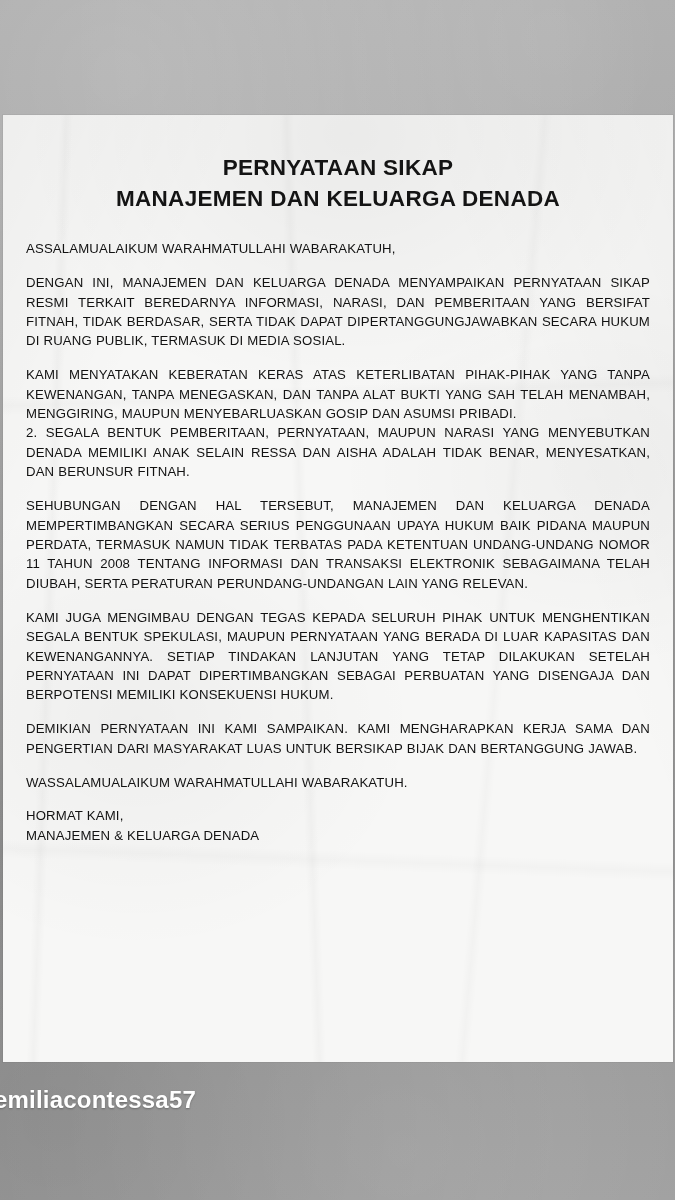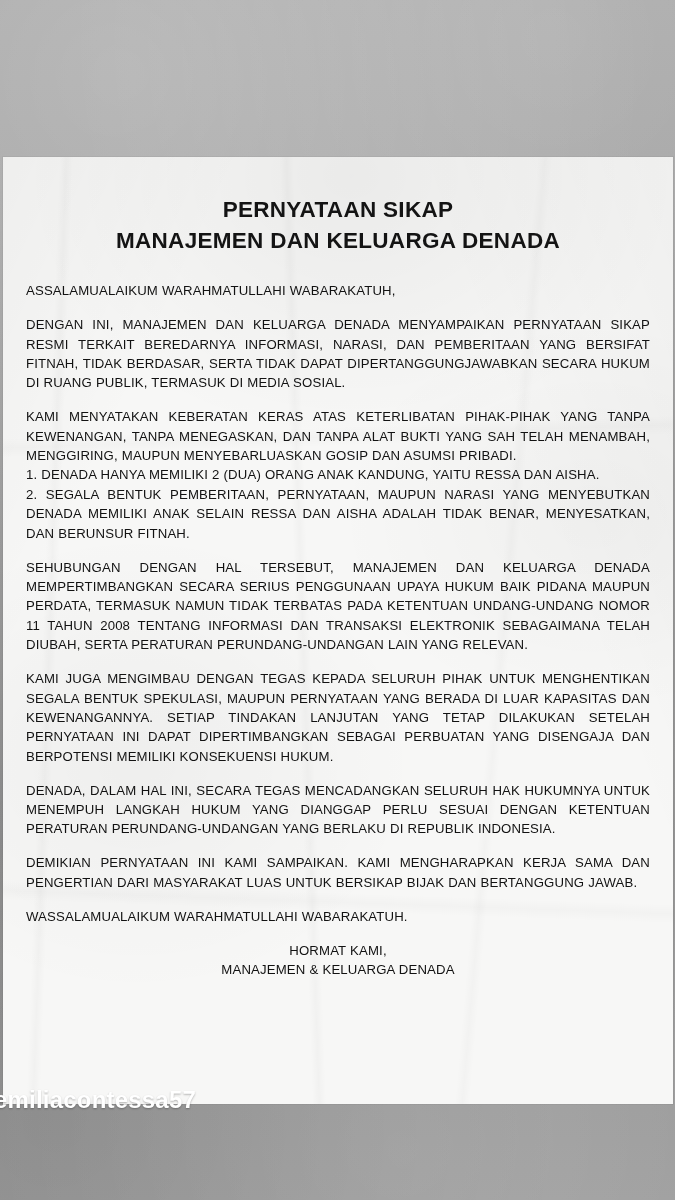--- a/index.html
+++ b/index.html
@@ -47,21 +47,20 @@
     width: 670px;
     height: 947px;
     background:
       linear-gradient(115deg, rgba(0,0,0,.035) 0%, rgba(0,0,0,0) 22%),
       linear-gradient(250deg, rgba(0,0,0,.030) 0%, rgba(0,0,0,0) 26%),
       radial-gradient(ellipse 70% 40% at 52% 2%, rgba(0,0,0,.05), rgba(0,0,0,0) 70%),
       radial-gradient(ellipse 60% 35% at 20% 64%, rgba(0,0,0,.035), rgba(0,0,0,0) 70%),
       radial-gradient(ellipse 55% 30% at 88% 38%, rgba(0,0,0,.030), rgba(0,0,0,0) 70%),
       #f7f7f6;
     box-shadow: 0 0 0 1px rgba(0,0,0,.04);
-    margin-top: 42px;
   }
   .paper::before {
     
     content: "";
     position: absolute;
     inset: 0;
     background:
       linear-gradient(92deg, rgba(0,0,0,0) 8%, rgba(0,0,0,.025) 9%, rgba(0,0,0,0) 10%),
       linear-gradient(88deg, rgba(0,0,0,0) 44%, rgba(0,0,0,.022) 45%, rgba(0,0,0,0) 46%),
       linear-gradient(95deg, rgba(0,0,0,0) 71%, rgba(0,0,0,.020) 72%, rgba(0,0,0,0) 73%),
@@ -102,21 +101,21 @@
     letter-spacing: .15px;
     color: #121212;
     margin: 0 0 14.5px 0;
     text-align: justify;
     text-justify: inter-word;
     word-spacing: .2px;
   }
   .para:last-child { margin-bottom: 0; }
   .para.nojustify { text-align: left; }
 
-  .list-line { display: block; text-align: center; }
+  .list-line { display: block; }
 
   
   .watermark {
     position: absolute;
     left: -6px;
     top: 1086px;
     color: #ffffff;
     font-size: 24px;
     font-weight: bold;
     letter-spacing: .2px;
@@ -137,26 +136,24 @@
       <div class="title-block">
         <span class="title-line-1">PERNYATAAN SIKAP</span>
         <span class="title-line-2">MANAJEMEN DAN KELUARGA DENADA</span>
       </div>
 
       <div class="body-text">
         <p class="para nojustify">ASSALAMUALAIKUM WARAHMATULLAHI WABARAKATUH,</p>
         <p class="para">DENGAN INI, MANAJEMEN DAN KELUARGA DENADA MENYAMPAIKAN PERNYATAAN SIKAP RESMI TERKAIT BEREDARNYA INFORMASI, NARASI, DAN PEMBERITAAN YANG BERSIFAT FITNAH, TIDAK BERDASAR, SERTA TIDAK DAPAT DIPERTANGGUNGJAWABKAN SECARA HUKUM DI RUANG PUBLIK, TERMASUK DI MEDIA SOSIAL.</p>
         <p class="para">KAMI MENYATAKAN KEBERATAN KERAS ATAS KETERLIBATAN PIHAK-PIHAK YANG TANPA KEWENANGAN, TANPA MENEGASKAN, DAN TANPA ALAT BUKTI YANG SAH TELAH MENAMBAH, MENGGIRING, MAUPUN MENYEBARLUASKAN GOSIP DAN ASUMSI PRIBADI.</p>
 
-        <p class="para nojustify" style="margin-top:-14.5px;">1. DENADA HANYA MEMILIKI 2 (DUA) ORANG ANAK KANDUNG, YAITU RESSA DAN AISHA.</p>
         <p class="para" style="margin-top:-14.5px;">2. SEGALA BENTUK PEMBERITAAN, PERNYATAAN, MAUPUN NARASI YANG MENYEBUTKAN DENADA MEMILIKI ANAK SELAIN RESSA DAN AISHA ADALAH TIDAK BENAR, MENYESATKAN, DAN BERUNSUR FITNAH.</p>
 
         <p class="para">SEHUBUNGAN DENGAN HAL TERSEBUT, MANAJEMEN DAN KELUARGA DENADA MEMPERTIMBANGKAN SECARA SERIUS PENGGUNAAN UPAYA HUKUM BAIK PIDANA MAUPUN PERDATA, TERMASUK NAMUN TIDAK TERBATAS PADA KETENTUAN UNDANG-UNDANG NOMOR 11 TAHUN 2008 TENTANG INFORMASI DAN TRANSAKSI ELEKTRONIK SEBAGAIMANA TELAH DIUBAH, SERTA PERATURAN PERUNDANG-UNDANGAN LAIN YANG RELEVAN.</p>
         <p class="para">KAMI JUGA MENGIMBAU DENGAN TEGAS KEPADA SELURUH PIHAK UNTUK MENGHENTIKAN SEGALA BENTUK SPEKULASI, MAUPUN PERNYATAAN YANG BERADA DI LUAR KAPASITAS DAN KEWENANGANNYA. SETIAP TINDAKAN LANJUTAN YANG TETAP DILAKUKAN SETELAH PERNYATAAN INI DAPAT DIPERTIMBANGKAN SEBAGAI PERBUATAN YANG DISENGAJA DAN BERPOTENSI MEMILIKI KONSEKUENSI HUKUM.</p>
-        <p class="para">DENADA, DALAM HAL INI, SECARA TEGAS MENCADANGKAN SELURUH HAK HUKUMNYA UNTUK MENEMPUH LANGKAH HUKUM YANG DIANGGAP PERLU SESUAI DENGAN KETENTUAN PERATURAN PERUNDANG-UNDANGAN YANG BERLAKU DI REPUBLIK INDONESIA.</p>
         <p class="para">DEMIKIAN PERNYATAAN INI KAMI SAMPAIKAN. KAMI MENGHARAPKAN KERJA SAMA DAN PENGERTIAN DARI MASYARAKAT LUAS UNTUK BERSIKAP BIJAK DAN BERTANGGUNG JAWAB.</p>
         <p class="para nojustify">WASSALAMUALAIKUM WARAHMATULLAHI WABARAKATUH.</p>
 
         <p class="para nojustify">
           <span class="list-line">HORMAT KAMI,</span>
           <span class="list-line">MANAJEMEN &amp; KELUARGA DENADA</span>
         </p>
       </div>
 
     </div>

